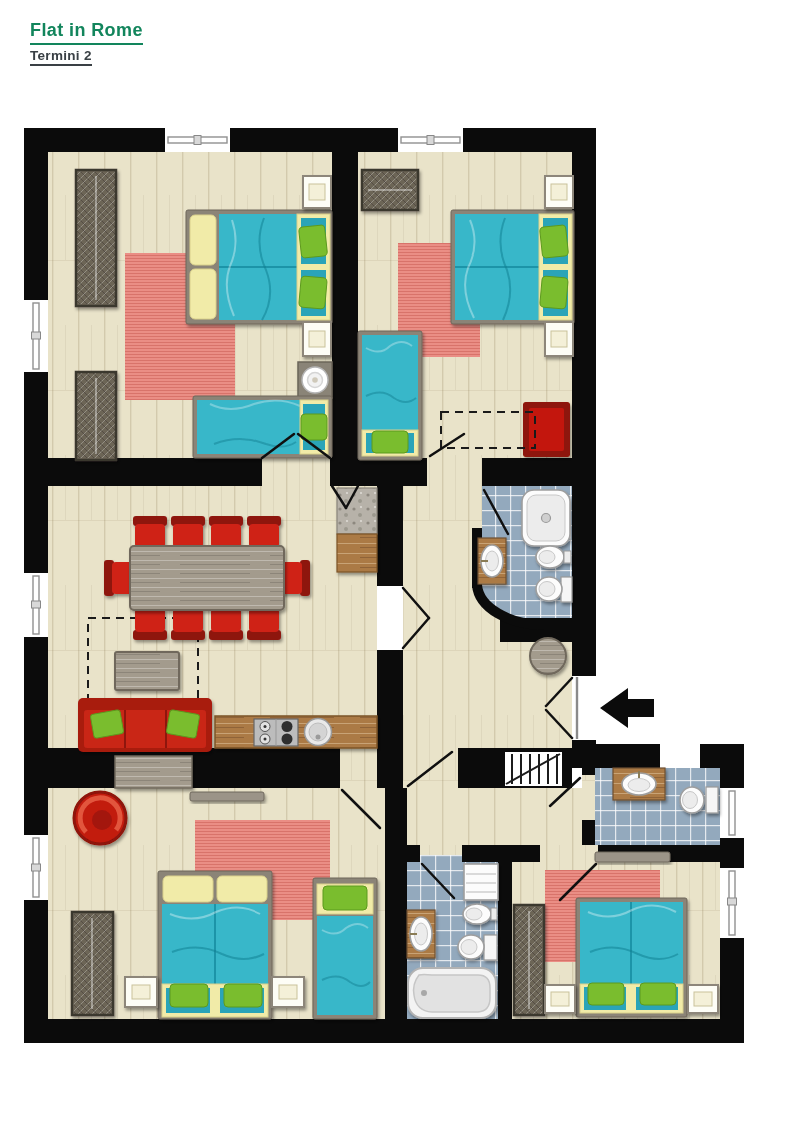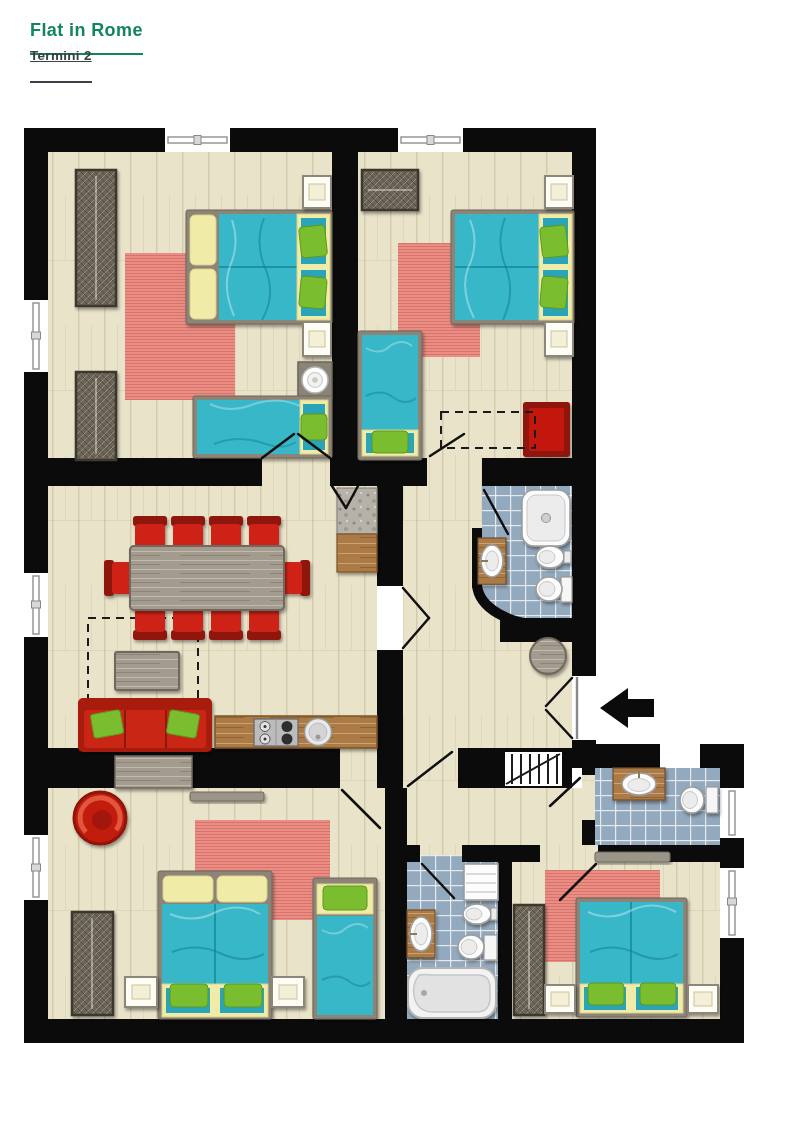--- a/index.html
+++ b/index.html
@@ -1,23 +1,23 @@
 <!DOCTYPE html>
 <html style="--c-title_green: #12855c; --c-subtitle_dark: #3a4045; --c-wall: #0b0b0b; --c-floor_wood: #e9e3c9; --c-bath_tile_blue: #93a9bd; --c-bed_teal: #39b7c9; --c-bed_teal_dark: #2ba4b8; --c-bed_yellow: #f1eba8; --c-pillow_green: #7abd2f; --c-rug_salmon: #ea8e85; --c-sofa_red: #c92517; --c-chair_red: #cf2318; --c-wood_gray: #a39b8d; --c-wood_brown: #ab7a45; --c-wardrobe_dark: #6c6557; --c-granite_gray: #b7b2a9; --c-fixture_white: #fcfcfc;"><head>
 <meta charset="utf-8">
 <style>
   html,body{margin:0;padding:0;background:#ffffff;width:800px;height:1132px;
     font-family:"Liberation Sans","DejaVu Sans",sans-serif;}
   #stage{position:relative;width:800px;height:1132px;overflow:hidden;background:#fff;}
   .title{position:absolute;left:30px;top:20px;font-size:18px;font-weight:bold;
     letter-spacing:.4px;color:var(--c-title_green,#12855c);}
-  .title span{display:inline-block;border-bottom:2.5px solid var(--c-title_green,#12855c);padding-bottom:12px;}
+  .title span{display:inline-block;border-bottom:2.5px solid var(--c-title_green,#12855c);padding-bottom:2px;}
   .subtitle{position:absolute;left:30px;top:48px;font-size:13.5px;font-weight:bold;
     letter-spacing:.3px;color:var(--c-subtitle_dark,#3a4045);}
-  .subtitle span{display:inline-block;border-bottom:2px solid var(--c-subtitle_dark,#3a4045);padding-bottom:18px;text-decoration:underline;}
+  .subtitle span{display:inline-block;border-bottom:2px solid var(--c-subtitle_dark,#3a4045);padding-bottom:1px;}
   svg{position:absolute;left:0;top:0;}
   .wall{fill:var(--c-wall,#0b0b0b);}
   .white{fill:#ffffff;}
   .teal{fill:var(--c-bed_teal,#39b7c9);}
   .tealdk{fill:var(--c-bed_teal_dark,#2ba4b8);}
   .yel{fill:var(--c-bed_yellow,#f1eba8);stroke:#d9d08c;stroke-width:1;}
   .grn{fill:var(--c-pillow_green,#7abd2f);stroke:#5d9a1f;stroke-width:1;}
   .ns{fill:#fdfdf6;stroke:#8d867a;stroke-width:2;}
   .nsi{fill:#f4f0d8;stroke:#c9c29a;stroke-width:1;}
   .fix{fill:#fcfcfc;stroke:#9e9e9e;stroke-width:1.6;}

